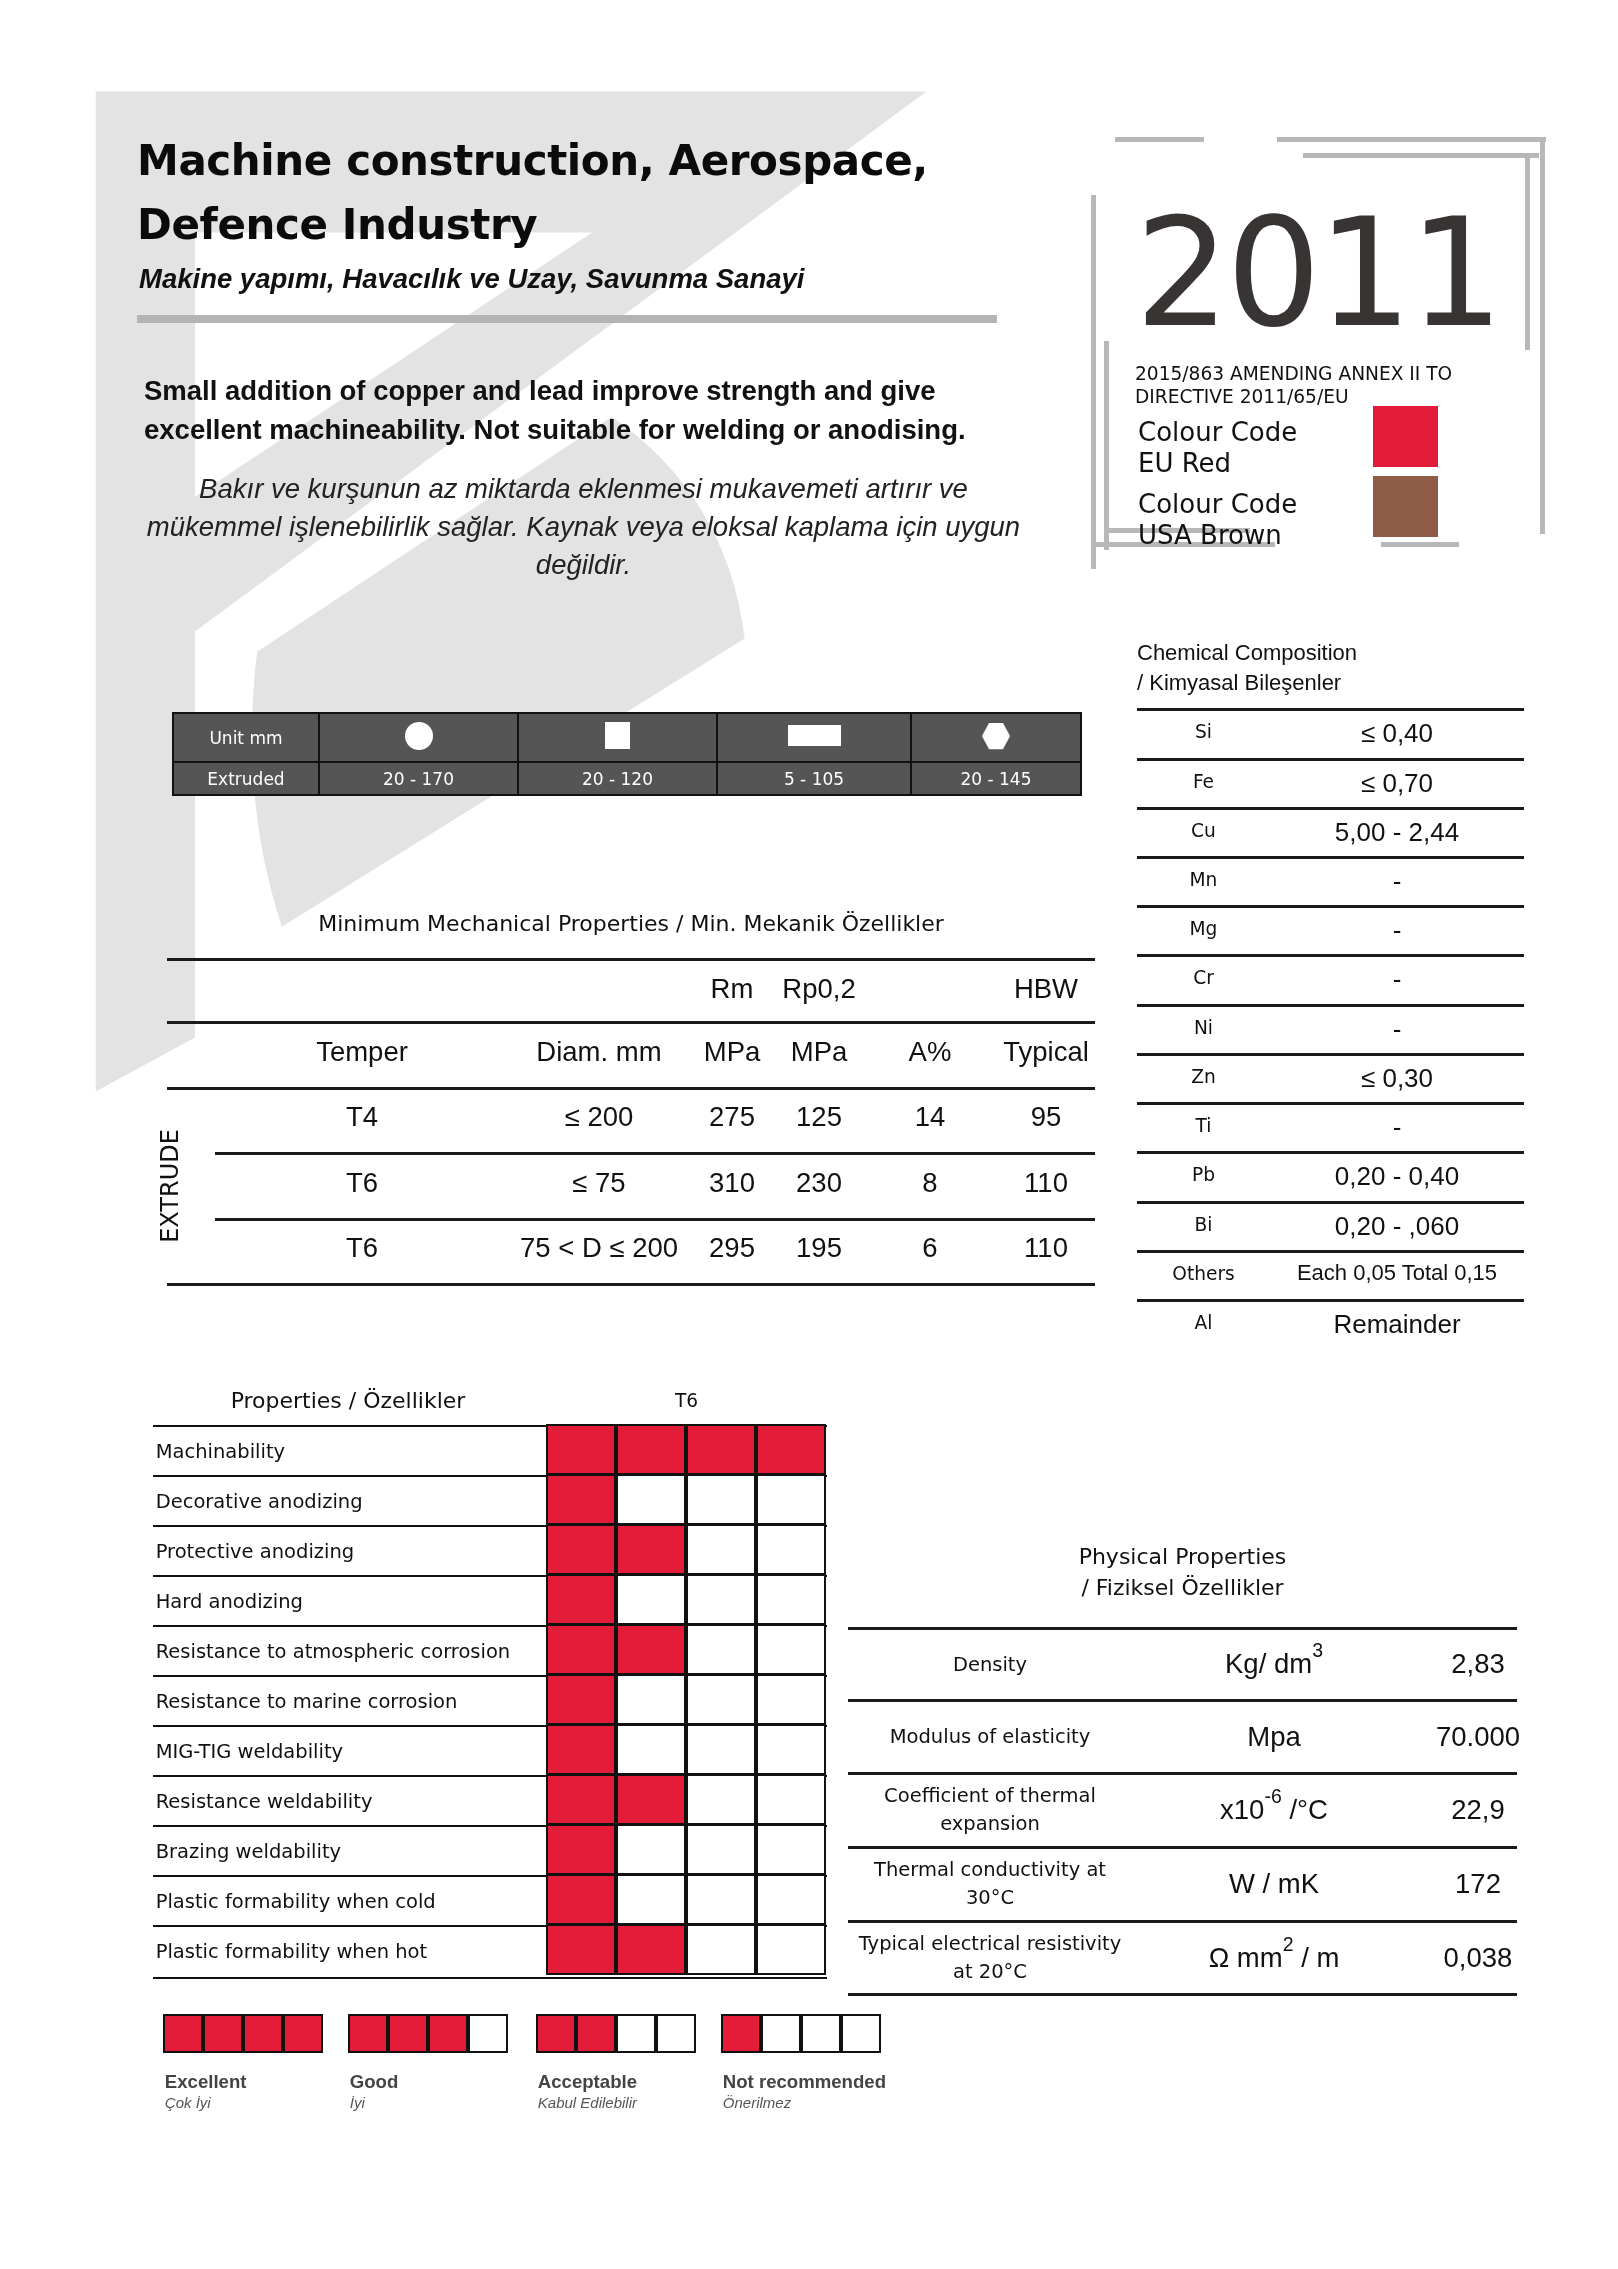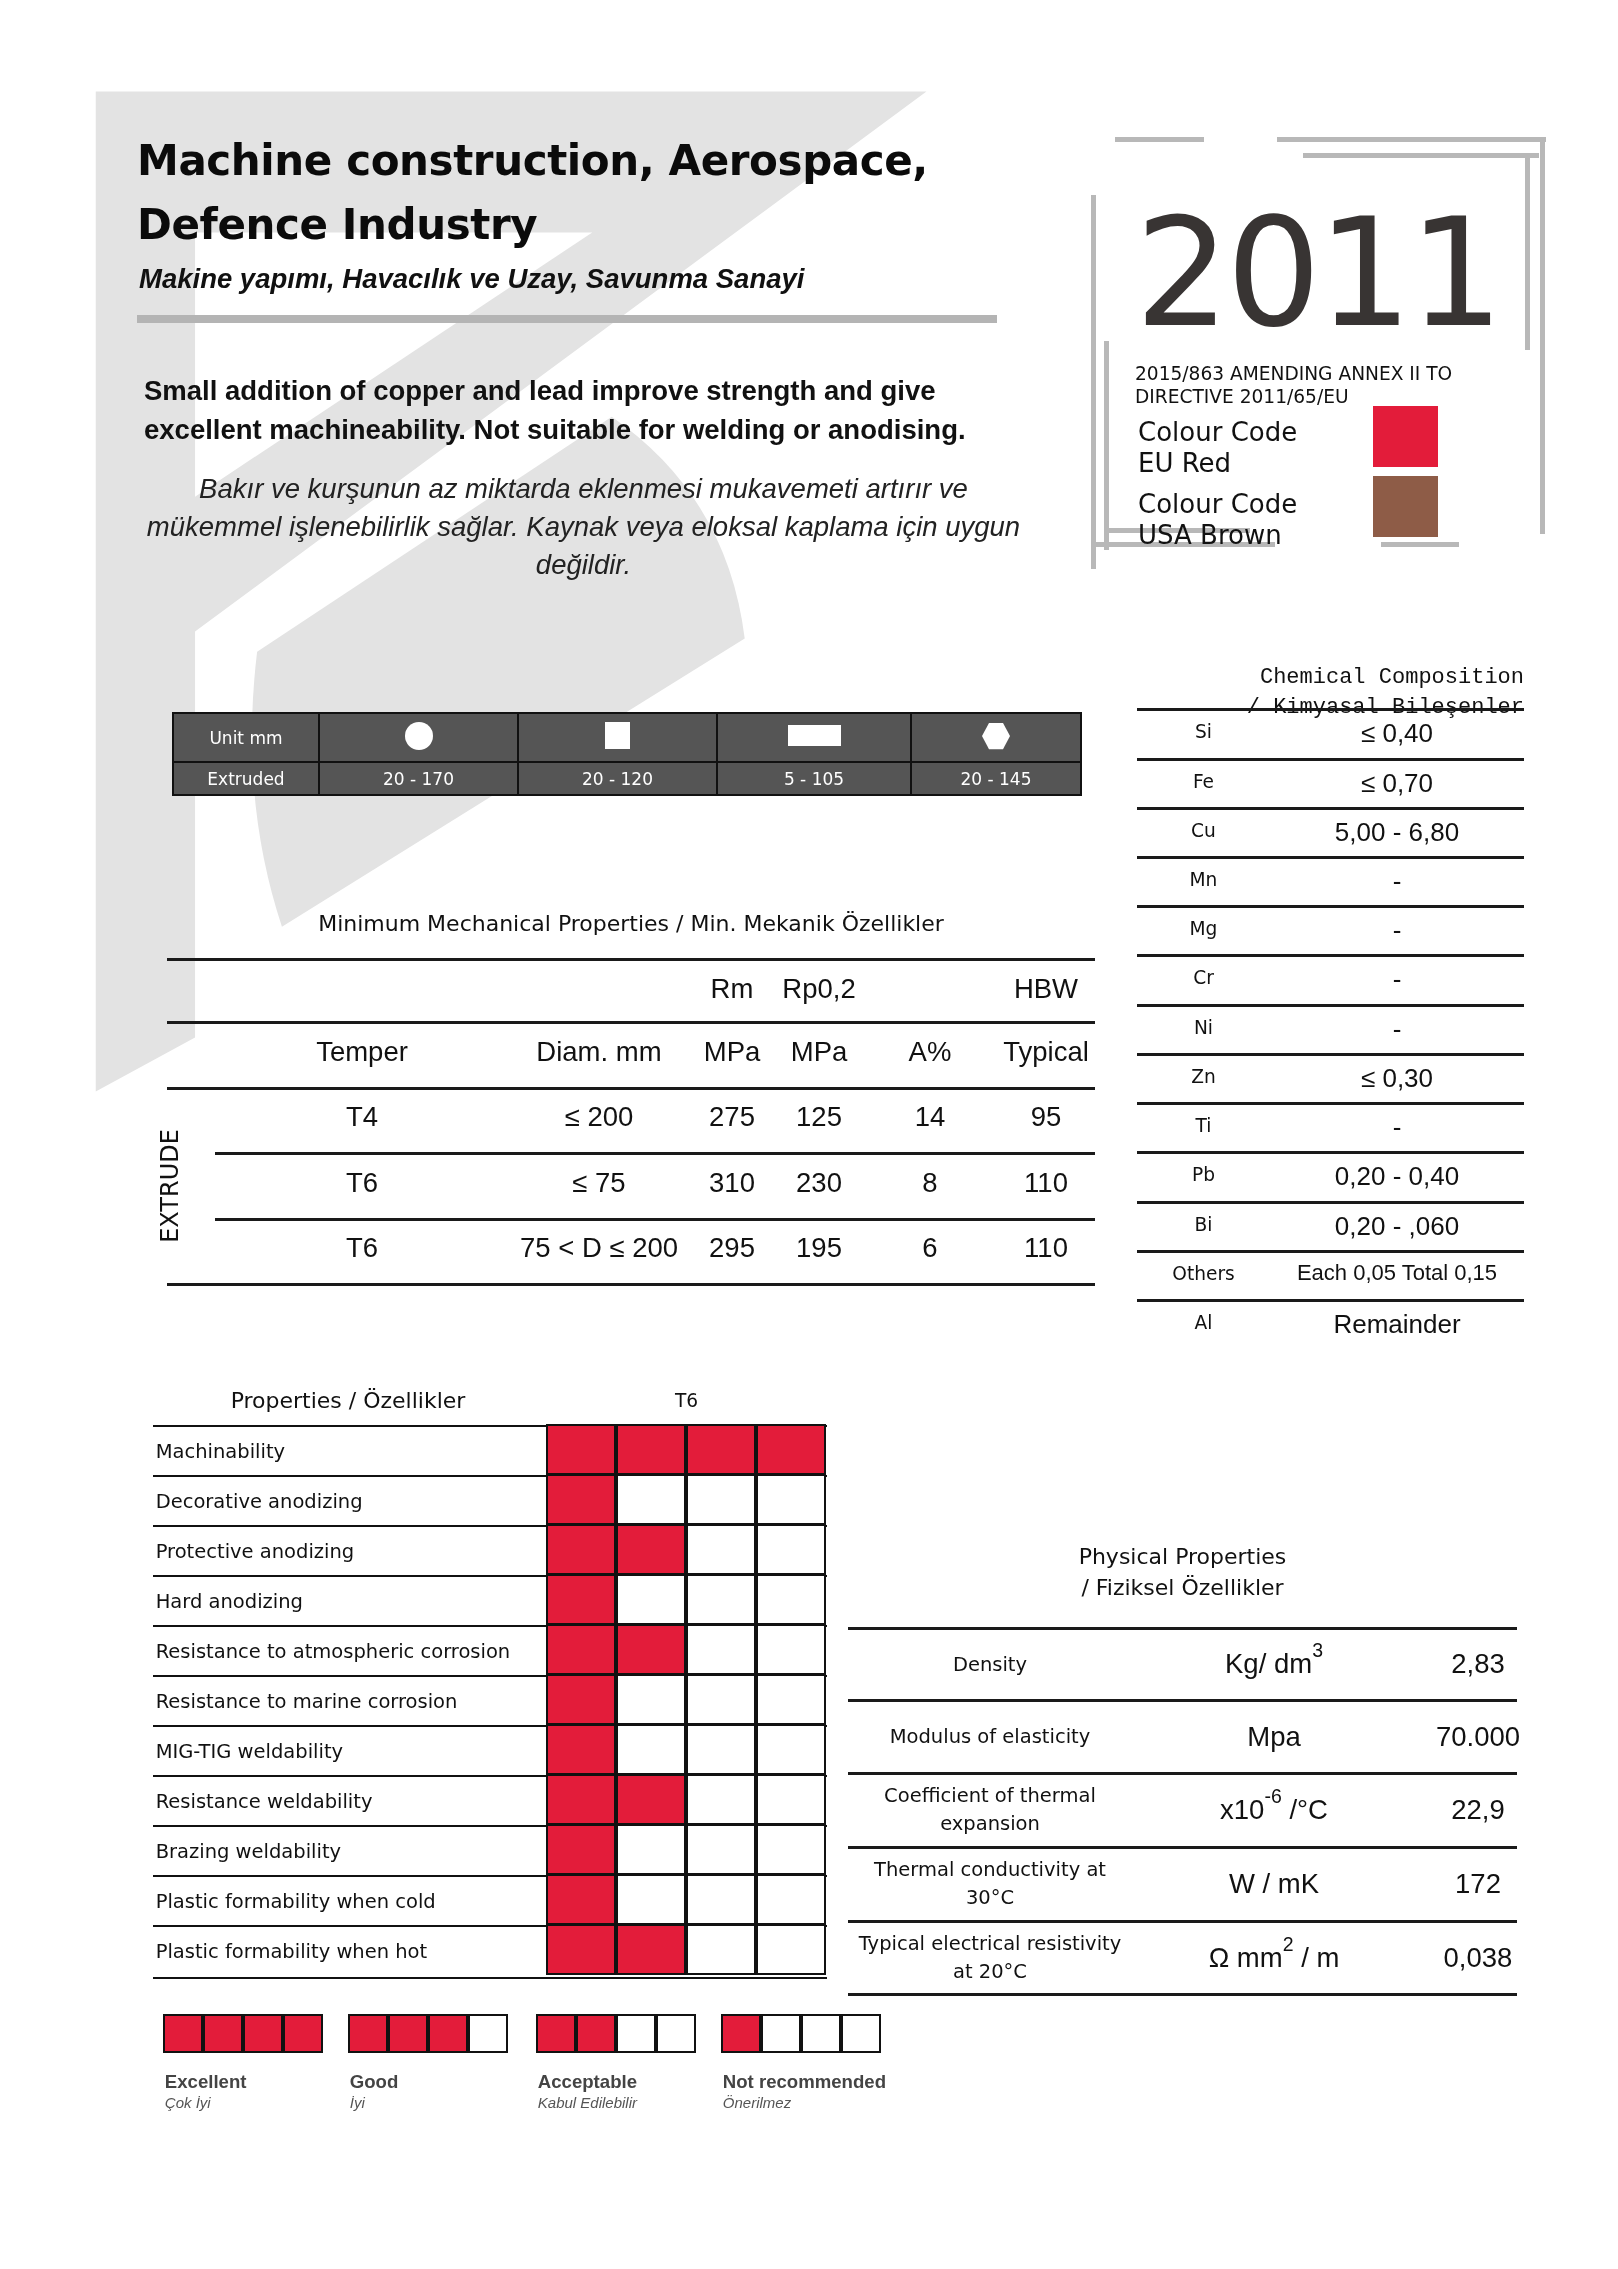--- a/index.html
+++ b/index.html
@@ -28,21 +28,21 @@
   #extruded-table td { background:#555555; border:2.7px solid #111; color:#fff; text-align:center; font-family:"DejaVu Sans", sans-serif; font-size:17px; }
   .shape { display:inline-block; background:#fff; }
 
   
   #mech-title { left:167px; top:911px; width:928px; text-align:center; font-family:"DejaVu Sans", sans-serif; font-size:22px; color:#111; }
   .hline { position:absolute; height:2.7px; background:#1a1a1a; }
   .mcell { position:absolute; font-family:"Liberation Sans", sans-serif; font-size:27.5px; color:#111; text-align:center; transform:translateX(-50%); white-space:nowrap; }
   #extrude-label { left:170px; top:1186px; font-family:"DejaVu Sans", sans-serif; font-size:24px; transform:translate(-50%,-50%) rotate(-90deg); white-space:nowrap; color:#111; }
 
   
-  #chem-title { left:1137px; top:638px; width:387px; text-align:right; font-family:Liberation Mono, monospace; font-size:22px; line-height:30px; color:#111;margin-top:25px; }
+  #chem-title { left:1137px; top:638px; width:387px; text-align:left; font-family:Liberation Sans, sans-serif; font-size:22px; line-height:30px; color:#111; }
   .chem-row { position:absolute; left:1137px; width:387px; }
   .chem-el { position:absolute; left:0; width:133px; text-align:center; font-family:"DejaVu Sans", sans-serif; font-size:18.6px; color:#111; }
   .chem-val { position:absolute; left:133px; width:254px; text-align:center; font-family:"Liberation Sans", sans-serif; font-size:26px; color:#111; }
 
   
   #props-title { left:153px; top:1388px; width:390px; text-align:center; font-family:"DejaVu Sans", sans-serif; font-size:22px; color:#111; }
   #props-temper { left:546px; top:1390px; width:281px; text-align:center; font-family:"DejaVu Sans", sans-serif; font-size:18.6px; color:#111; }
   #props-grid { left:153px; top:1425px; width:674px; }
   .prow { position:relative; height:50px; border-top:2.7px solid #111; box-sizing:border-box; }
   .prow:last-child { border-bottom:2.7px solid #111; height:54px; }
@@ -197,21 +197,21 @@
         <div class="chem-val" style="top: 9.5px;">≤ 0,40</div>
       </div>
       <div class="hline" style="left: 1137px; top: 758px; width: 387px;"></div>
       <div class="chem-row" style="top: 758px; height: 49px;">
         <div class="chem-el" style="top: 13px;">Fe</div>
         <div class="chem-val" style="top: 9.5px;">≤ 0,70</div>
       </div>
       <div class="hline" style="left: 1137px; top: 807px; width: 387px;"></div>
       <div class="chem-row" style="top: 807px; height: 49px;">
         <div class="chem-el" style="top: 13px;">Cu</div>
-        <div class="chem-val" style="top: 9.5px;">5,00 - 6,80</div>
+        <div class="chem-val" style="top: 9.5px;">5,00 - 2,44</div>
       </div>
       <div class="hline" style="left: 1137px; top: 856px; width: 387px;"></div>
       <div class="chem-row" style="top: 856px; height: 49px;">
         <div class="chem-el" style="top: 13px;">Mn</div>
         <div class="chem-val" style="top: 9.5px;">-</div>
       </div>
       <div class="hline" style="left: 1137px; top: 905px; width: 387px;"></div>
       <div class="chem-row" style="top: 905px; height: 49px;">
         <div class="chem-el" style="top: 13px;">Mg</div>
         <div class="chem-val" style="top: 9.5px;">-</div>

